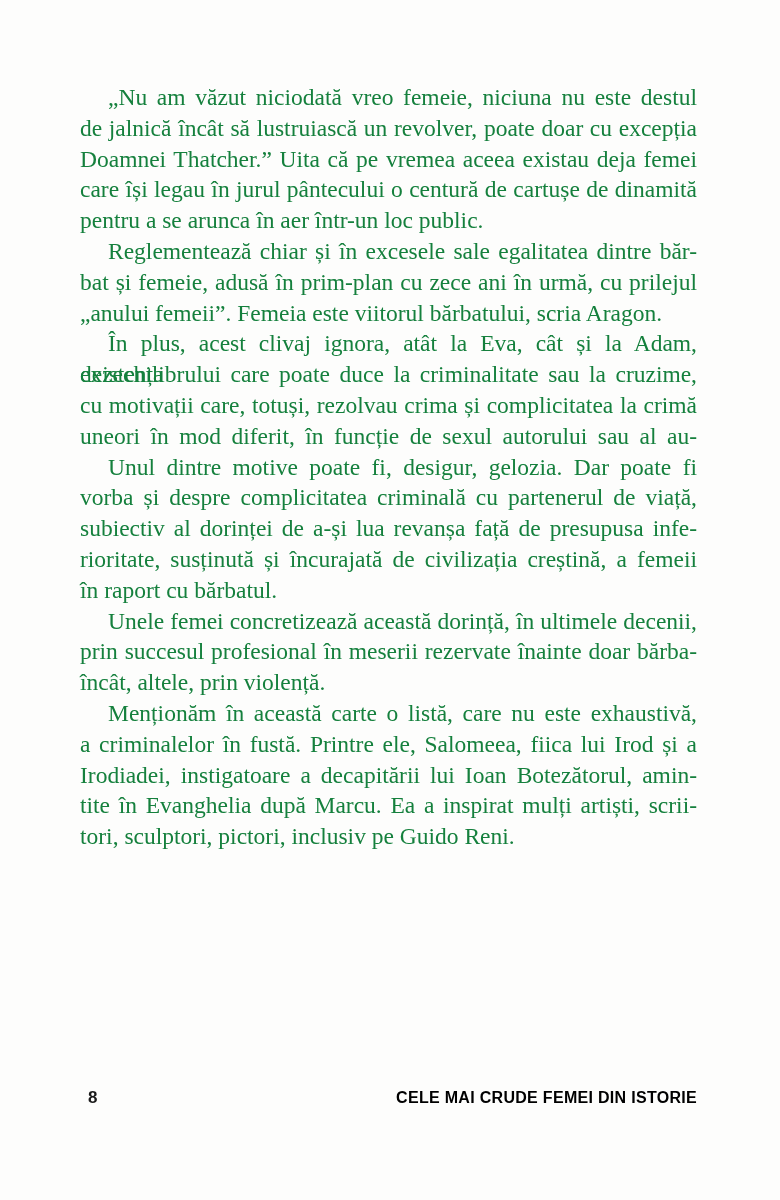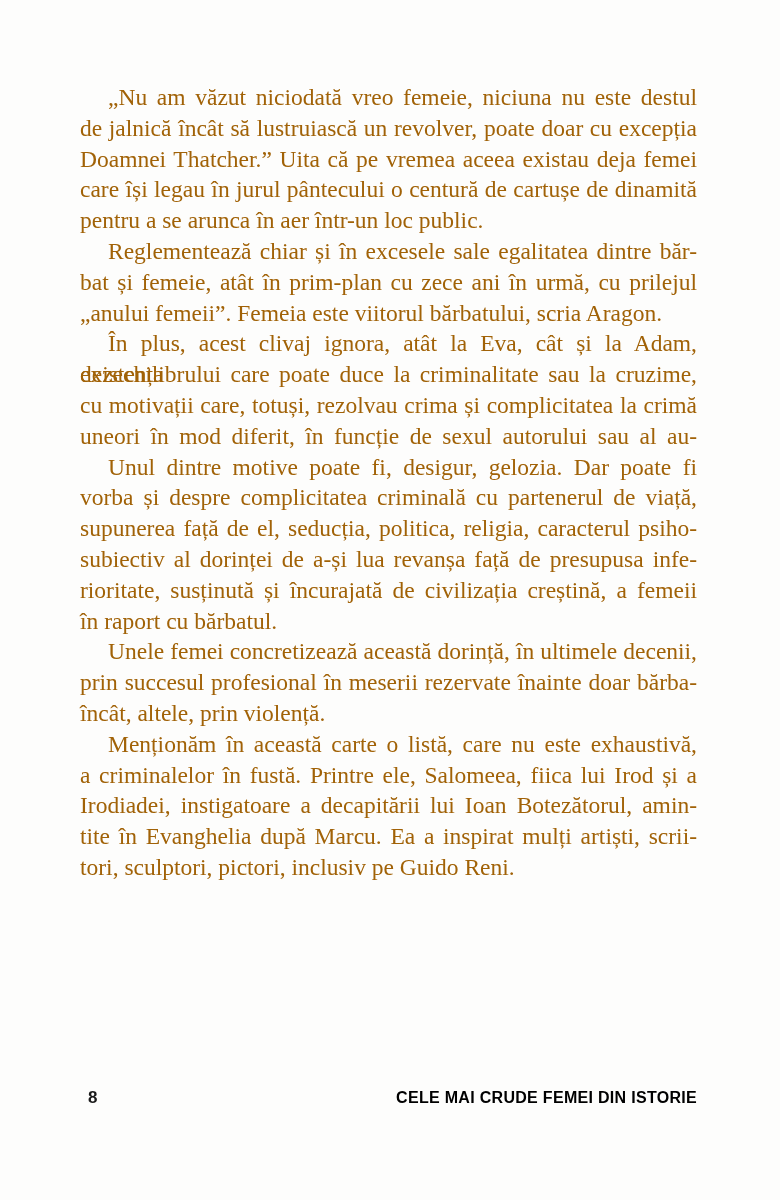--- a/index.html
+++ b/index.html
@@ -13,21 +13,21 @@
     height: 1200px;
     background: #fdfdfc;
     overflow: hidden;
     font-family: "Liberation Serif", serif;
   }
   .text-column {
     position: absolute;
     left: 80px;
     top: 82px;
     width: 617px;
-    color: #a16207;
+    color: #15803d;
     font-size: 23.5px;
     line-height: 30.8px;
   }
   .paragraph {
     margin: 0;
     padding: 0;
   }
   .line {
     height: 30.8px;
     text-align: justify;
@@ -71,33 +71,32 @@
   <main class="text-column">
       <div class="paragraph">
         <div class="line par-first">„Nu am văzut niciodată vreo femeie, niciuna nu este destul</div>
         <div class="line">de jalnică încât să lustruiască un revolver, poate doar cu excepția</div>
         <div class="line">Doamnei Thatcher.” Uita că pe vremea aceea existau deja femei</div>
         <div class="line">care își legau în jurul pântecului o centură de cartușe de dinamită</div>
         <div class="line par-last">pentru a se arunca în aer într-un loc public.</div>
       </div>
       <div class="paragraph">
         <div class="line par-first">Reglementează chiar și în excesele sale egalitatea dintre băr-</div>
-        <div class="line">bat și femeie, atât în prim-plan cu zece ani în urmă, cu prilejul</div>
+        <div class="line">bat și femeie, adusă în prim-plan cu zece ani în urmă, cu prilejul</div>
         <div class="line par-last">„anului femeii”. Femeia este viitorul bărbatului, scria Aragon.</div>
       </div>
       <div class="paragraph">
         <div class="line par-first">În plus, acest clivaj ignora, atât la Eva, cât și la Adam, existența</div>
         <div class="line">dezechilibrului care poate duce la criminalitate sau la cruzime,</div>
         <div class="line">cu motivații care, totuși, rezolvau crima și complicitatea la crimă</div>
         <div class="line">uneori în mod diferit, în funcție de sexul autorului sau al au-</div>
       </div>
       <div class="paragraph">
         <div class="line par-first">Unul dintre motive poate fi, desigur, gelozia. Dar poate fi</div>
         <div class="line">vorba și despre complicitatea criminală cu partenerul de viață,</div>
-        <div class="line">supunerea față de el, seducția, politica, religia, caracterul psiho-</div>
         <div class="line">subiectiv al dorinței de a-și lua revanșa față de presupusa infe-</div>
         <div class="line">rioritate, susținută și încurajată de civilizația creștină, a femeii</div>
         <div class="line par-last">în raport cu bărbatul.</div>
       </div>
       <div class="paragraph">
         <div class="line par-first">Unele femei concretizează această dorință, în ultimele decenii,</div>
         <div class="line">prin succesul profesional în meserii rezervate înainte doar bărba-</div>
         <div class="line par-last">încât, altele, prin violență.</div>
       </div>
       <div class="paragraph">

